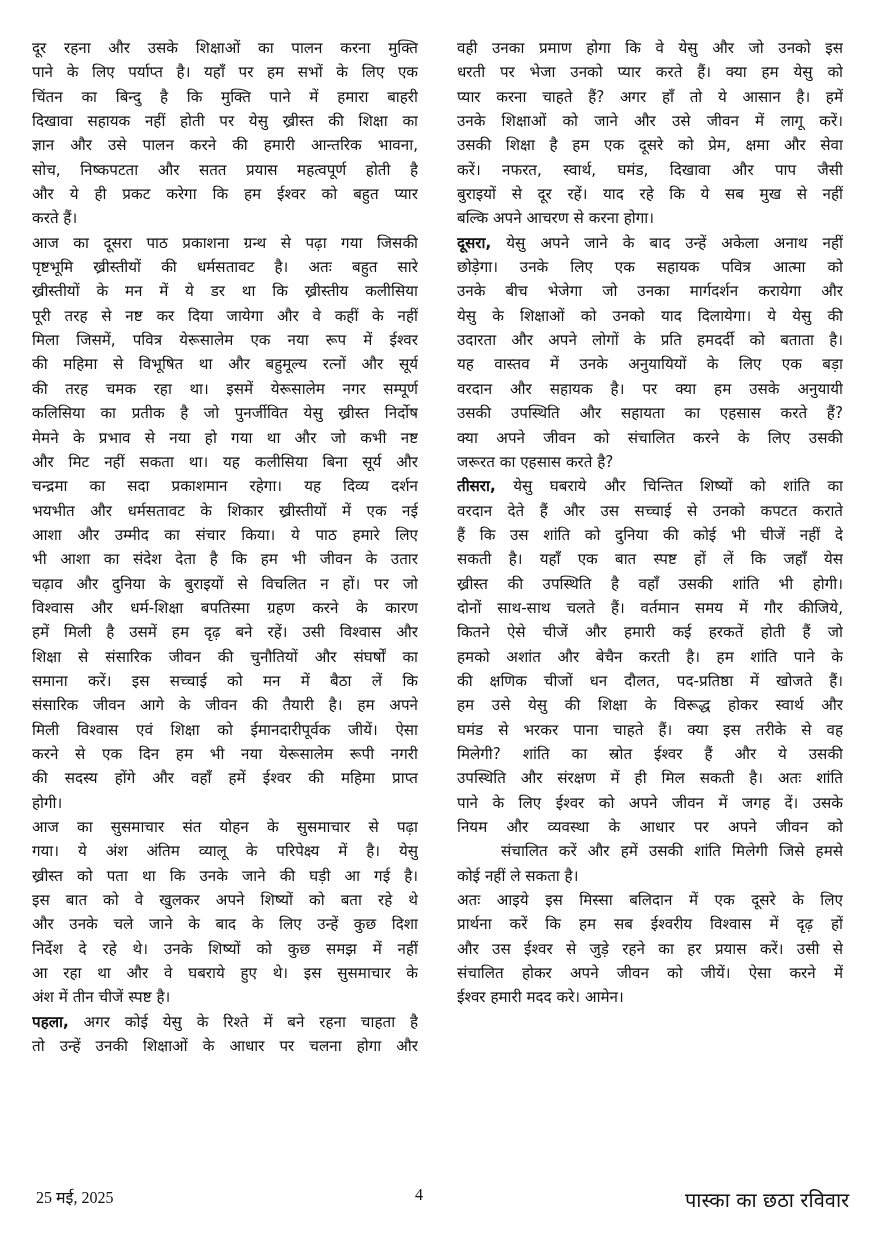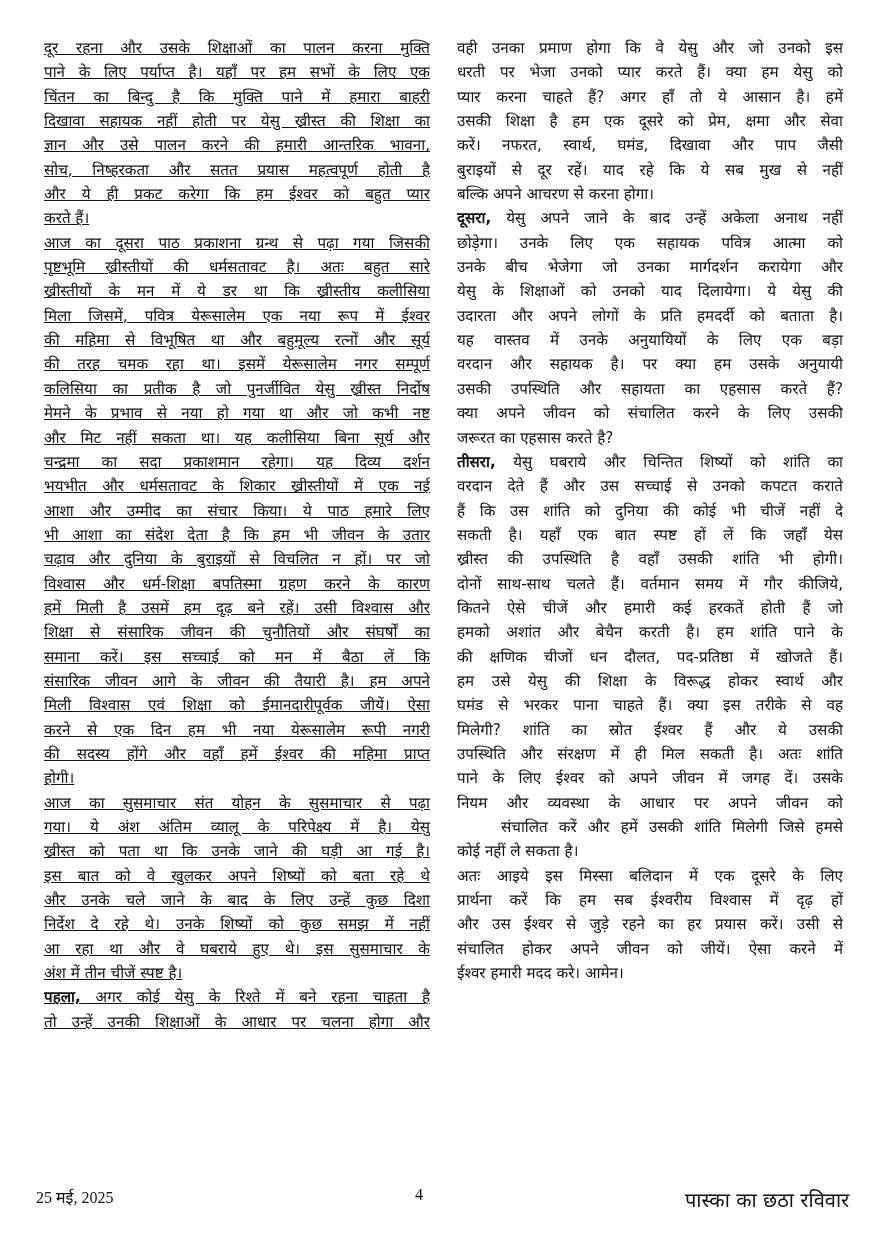--- a/index.html
+++ b/index.html
@@ -1,48 +1,49 @@
 <!DOCTYPE html>
 <html><head>
 <meta charset="utf-8">
 <style>
   html, body { margin: 0; padding: 0; background: #ffffff; }
   body { width: 878px; height: 1241px; position: relative; overflow: hidden;
          font-family: "DejaVu Sans", "Liberation Sans", sans-serif; color: #111; }
   .page { position: absolute; left: 0; top: 0; width: 878px; height: 1241px; }
   .col { position: absolute; top: 36px; width: 386px; font-size: 15.2px; line-height: 24.35px; }
-  .col.left { left: 44px; text-decoration: underline; }
+  .col.left { left: 32px; }
   .col.right { left: 457px; }
   .line { display: block; white-space: nowrap; text-align: justify; text-align-last: justify; height: 24.35px; overflow: hidden; }
   .line.last { text-align-last: left; }
   .lead { font-weight: bold; }
   .footer { position: absolute; top: 1186px; font-family: "Liberation Serif", "DejaVu Serif", serif; font-size: 16px; color: #111; }
   .footer.date { left: 36px; }
   .footer.pagenum { left: 415px; }
   .footer.title { left: 685px; font-family: "DejaVu Sans", sans-serif; font-size: 20px; }
 </style>
 </head>
 <body>
 
 <div class="page">
   <div class="col left" id="left-col">
       <div>
         <span class="line"><span style="white-space: pre;">दूर रहना और उसके शिक्षाओं का पालन करना मुक्ति</span></span>
         <span class="line"><span style="white-space: pre;">पाने के लिए पर्याप्त है। यहाँ पर हम सभों के लिए एक</span></span>
         <span class="line"><span style="white-space: pre;">चिंतन का बिन्दु है कि मुक्ति पाने में हमारा बाहरी</span></span>
         <span class="line"><span style="white-space: pre;">दिखावा सहायक नहीं होती पर येसु ख्रीस्त की शिक्षा का</span></span>
         <span class="line"><span style="white-space: pre;">ज्ञान और उसे पालन करने की हमारी आन्तरिक भावना,</span></span>
-        <span class="line"><span style="white-space: pre;">सोच, निष्हरकता और सतत प्रयास महत्वपूर्ण होती है</span></span>
+        <span class="line"><span style="white-space: pre;">सोच, निष्कपटता और सतत प्रयास महत्वपूर्ण होती है</span></span>
         <span class="line"><span style="white-space: pre;">और ये ही प्रकट करेगा कि हम ईश्वर को बहुत प्यार</span></span>
         <span class="line last"><span style="white-space: pre;">करते हैं।</span></span>
       </div>
       <div>
         <span class="line"><span style="white-space: pre;">आज का दूसरा पाठ प्रकाशना ग्रन्थ से पढ़ा गया जिसकी</span></span>
         <span class="line"><span style="white-space: pre;">पृष्टभूमि ख्रीस्तीयों की धर्मसतावट है। अतः बहुत सारे</span></span>
         <span class="line"><span style="white-space: pre;">ख्रीस्तीयों के मन में ये डर था कि ख्रीस्तीय कलीसिया</span></span>
+        <span class="line"><span style="white-space: pre;">पूरी तरह से नष्ट कर दिया जायेगा और वे कहीं के नहीं</span></span>
         <span class="line"><span style="white-space: pre;">मिला जिसमें, पवित्र येरूसालेम एक नया रूप में ईश्वर</span></span>
         <span class="line"><span style="white-space: pre;">की महिमा से विभूषित था और बहुमूल्य रत्नों और सूर्य</span></span>
         <span class="line"><span style="white-space: pre;">की तरह चमक रहा था। इसमें येरूसालेम नगर सम्पूर्ण</span></span>
         <span class="line"><span style="white-space: pre;">कलिसिया का प्रतीक है जो पुनर्जीवित येसु ख्रीस्त निर्दोष</span></span>
         <span class="line"><span style="white-space: pre;">मेमने के प्रभाव से नया हो गया था और जो कभी नष्ट</span></span>
         <span class="line"><span style="white-space: pre;">और मिट नहीं सकता था। यह कलीसिया बिना सूर्य और</span></span>
         <span class="line"><span style="white-space: pre;">चन्द्रमा का सदा प्रकाशमान रहेगा। यह दिव्य दर्शन</span></span>
         <span class="line"><span style="white-space: pre;">भयभीत और धर्मसतावट के शिकार ख्रीस्तीयों में एक नई</span></span>
         <span class="line"><span style="white-space: pre;">आशा और उम्मीद का संचार किया। ये पाठ हमारे लिए</span></span>
         <span class="line"><span style="white-space: pre;">भी आशा का संदेश देता है कि हम भी जीवन के उतार</span></span>
@@ -70,20 +71,21 @@
       <div>
         <span class="line"><span class="lead">पहला,</span><span style="white-space: pre;"> अगर कोई येसु के रिश्ते में बने रहना चाहता है</span></span>
         <span class="line"><span style="white-space: pre;">तो उन्हें उनकी शिक्षाओं के आधार पर चलना होगा और</span></span>
       </div>
     </div>
   <div class="col right" id="right-col">
       <div>
         <span class="line"><span style="white-space: pre;">वही उनका प्रमाण होगा कि वे येसु और जो उनको इस</span></span>
         <span class="line"><span style="white-space: pre;">धरती पर भेजा उनको प्यार करते हैं। क्या हम येसु को</span></span>
         <span class="line"><span style="white-space: pre;">प्यार करना चाहते हैं? अगर हाँ तो ये आसान है। हमें</span></span>
+        <span class="line"><span style="white-space: pre;">उनके शिक्षाओं को जाने और उसे जीवन में लागू करें।</span></span>
         <span class="line"><span style="white-space: pre;">उसकी शिक्षा है हम एक दूसरे को प्रेम, क्षमा और सेवा</span></span>
         <span class="line"><span style="white-space: pre;">करें। नफरत, स्वार्थ, घमंड, दिखावा और पाप जैसी</span></span>
         <span class="line"><span style="white-space: pre;">बुराइयों से दूर रहें। याद रहे कि ये सब मुख से नहीं</span></span>
         <span class="line last"><span style="white-space: pre;">बल्कि अपने आचरण से करना होगा।</span></span>
       </div>
       <div>
         <span class="line"><span class="lead">दूसरा,</span><span style="white-space: pre;"> येसु अपने जाने के बाद उन्हें अकेला अनाथ नहीं</span></span>
         <span class="line"><span style="white-space: pre;">छोड़ेगा। उनके लिए एक सहायक पवित्र आत्मा को</span></span>
         <span class="line"><span style="white-space: pre;">उनके बीच भेजेगा जो उनका मार्गदर्शन करायेगा और</span></span>
         <span class="line"><span style="white-space: pre;">येसु के शिक्षाओं को उनको याद दिलायेगा। ये येसु की</span></span>

